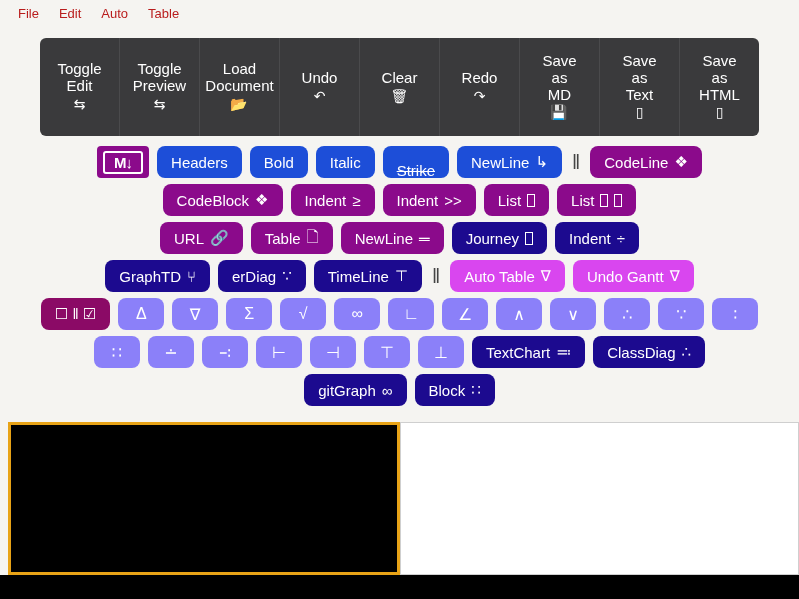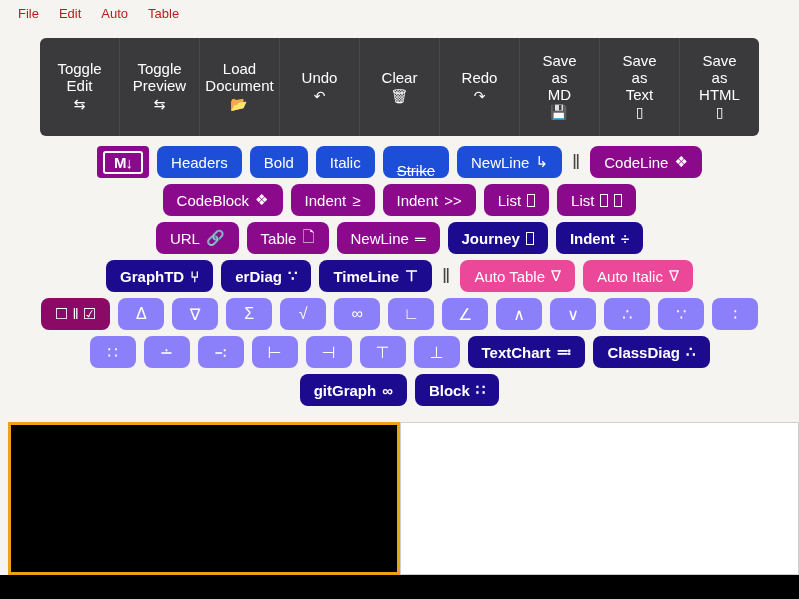--- a/index.html
+++ b/index.html
@@ -41,22 +41,22 @@
   }
   .btn{
     border:none;border-radius:8px;color:#ffffff;
     font-family:"Liberation Sans", sans-serif;font-size:15px;
     height:32px;padding:0 14px;display:inline-flex;align-items:center;
     justify-content:center;cursor:pointer;white-space:nowrap;
   }
   .btn .gl{margin-left:6px;display:inline-block;}
   .btn.green{background:#1d4ed8;}
   .btn.purple{background:#8b0a8b;}
-  .btn.navy{background:#1c0a8f;font-weight:bold;}
-  .btn.violet{background:#ec4899;}
+  .btn.navy{background:#1c0a8f;}
+  .btn.violet{background:#d946ef;}
   .btn.lightviolet{background:#8b80f9;padding:0;width:46px;font-size:16px;}
   .btn.darkmagenta{background:#8b0a66;}
   .sep{
     color:#444;font-size:20px;padding:0 2px;user-select:none;line-height:1;
   }
   
   .mdlogo{
     width:52px;height:32px;background:#8b0a8b;border-radius:4px;
     display:inline-flex;align-items:center;justify-content:center;
     cursor:pointer;box-sizing:border-box;
@@ -229,21 +229,21 @@
       <button class="btn navy">
         <span>TimeLine</span>
         <span class="gl">⊤</span>
       </button>
       <span class="sep">‖</span>
       <button class="btn violet">
         <span>Auto Table</span>
         <span class="gl">∇</span>
       </button>
       <button class="btn violet">
-        <span>Auto Italic</span>
+        <span>Undo Gantt</span>
         <span class="gl">∇</span>
       </button>
     </div>
     <div class="row">
       <button class="btn darkmagenta">
         <span>☐ ‖ ☑</span>
       </button>
       <button class="btn lightviolet">Δ</button>
       <button class="btn lightviolet">∇</button>
       <button class="btn lightviolet">Σ</button>

